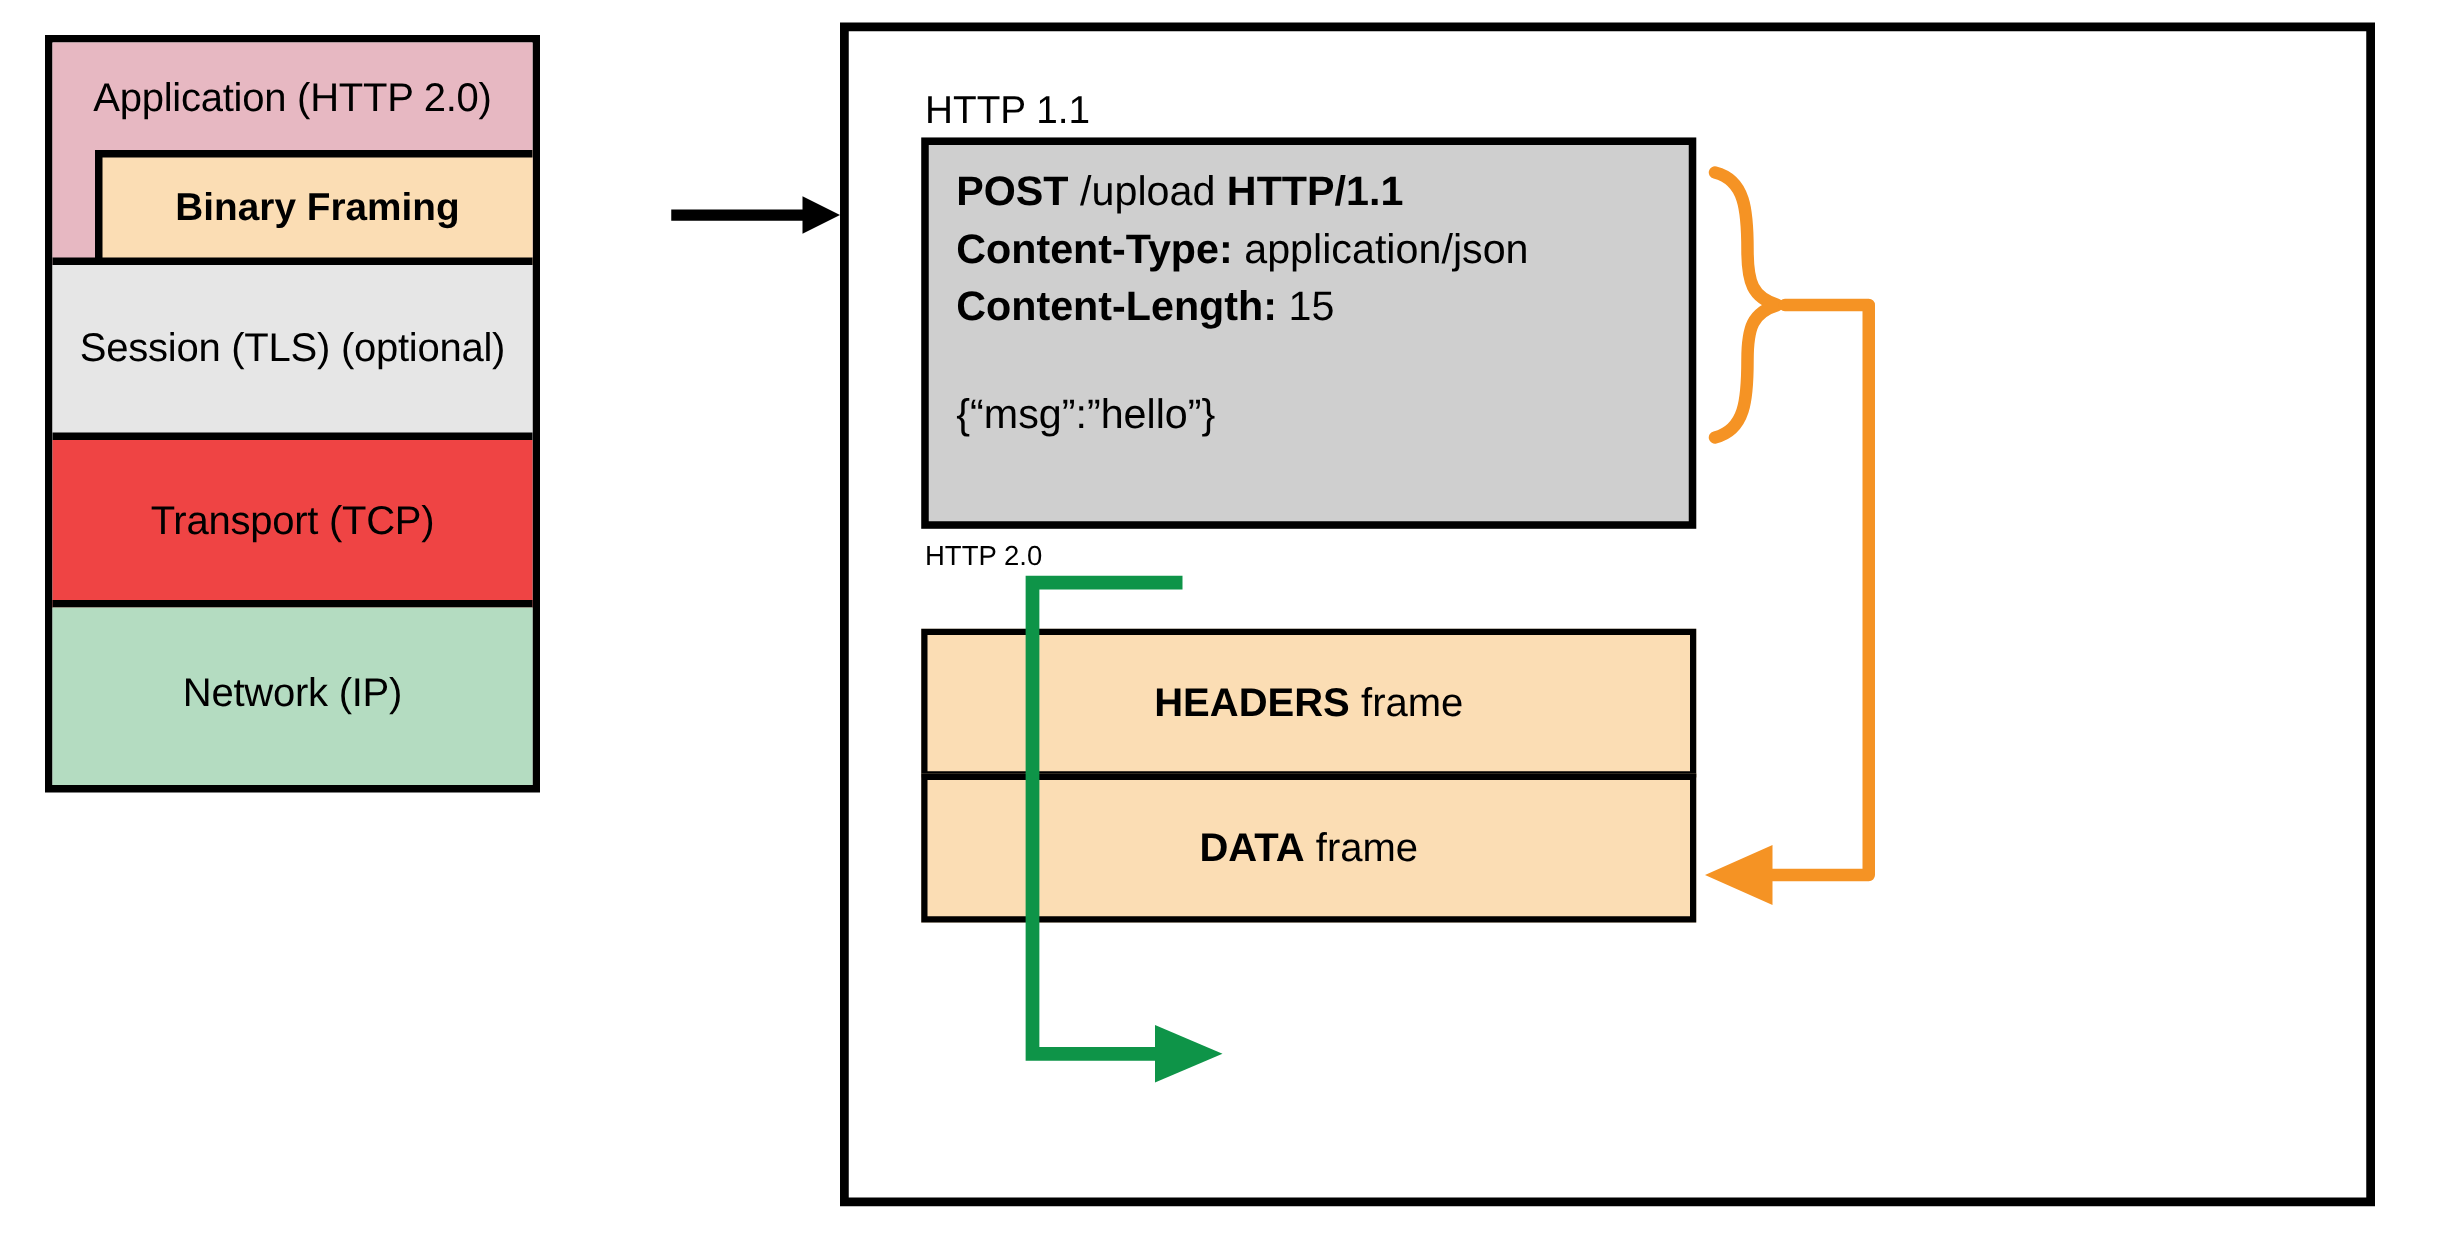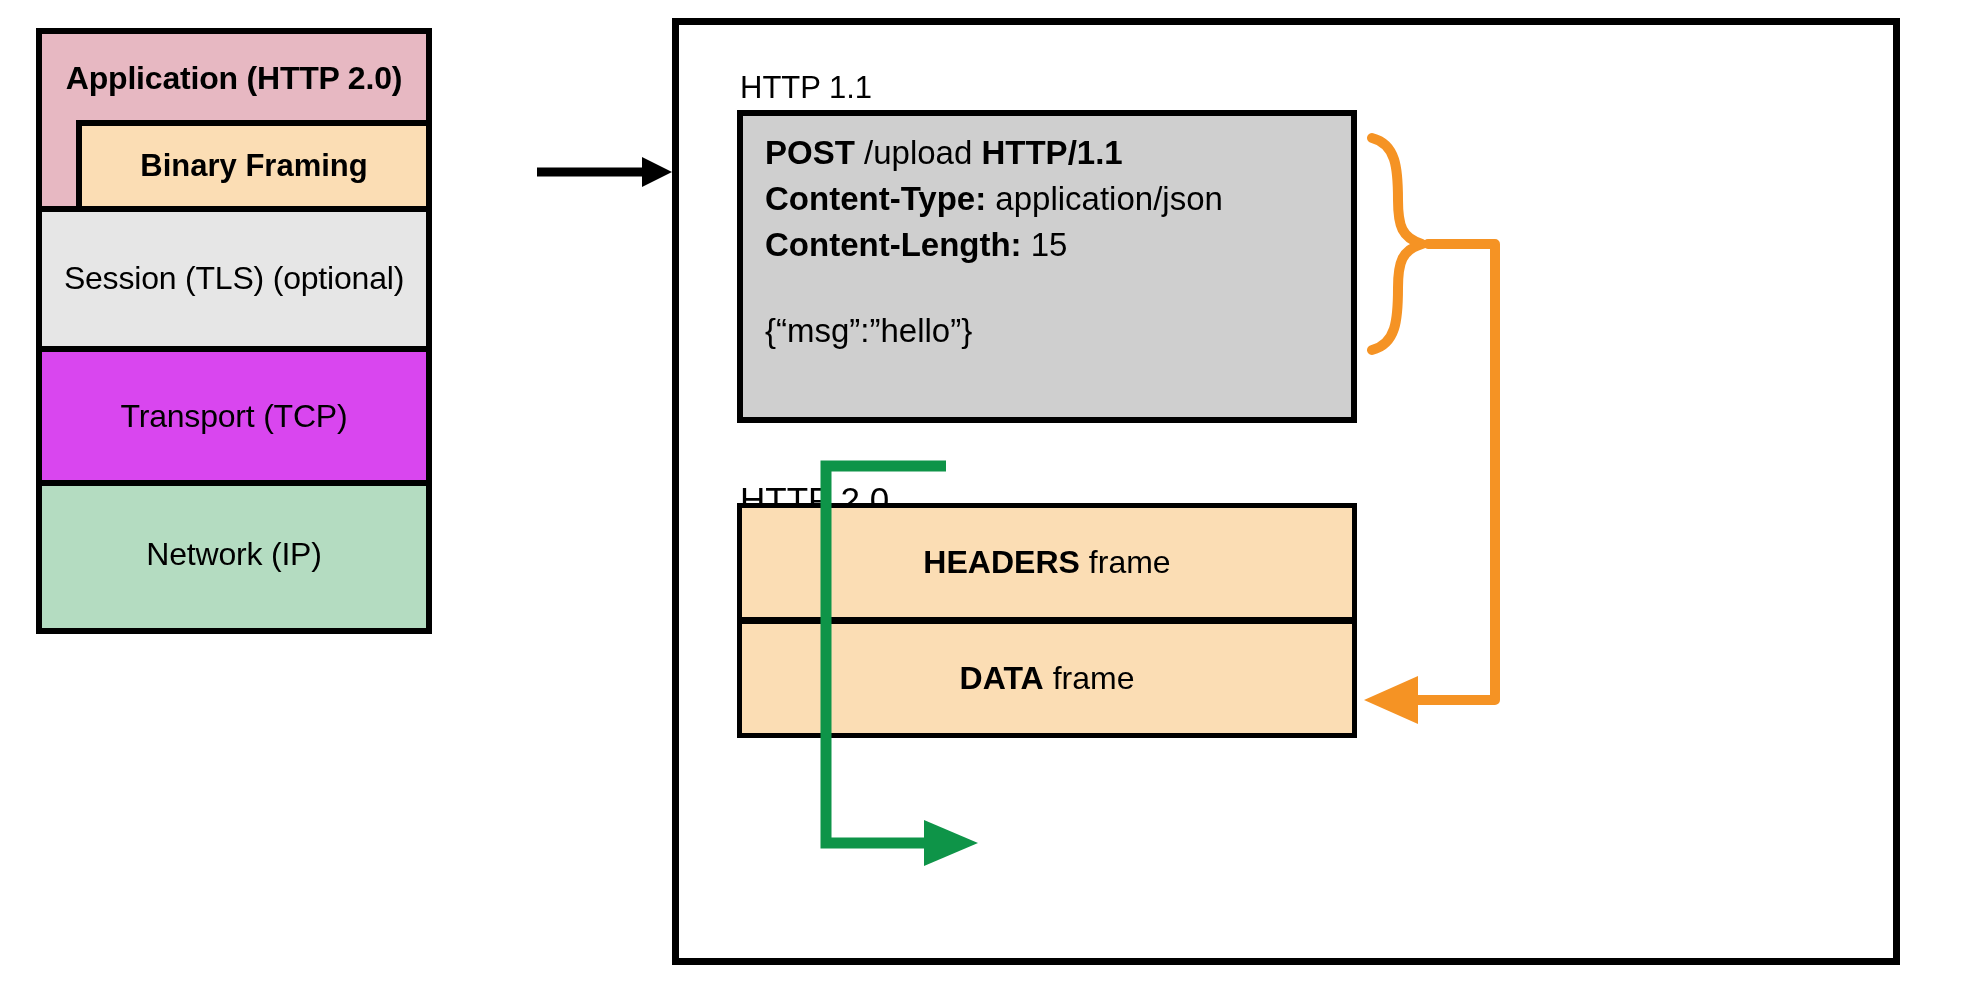--- a/index.html
+++ b/index.html
@@ -47,41 +47,41 @@
     background: #e7b8c2;
   }
   #layer-session {
     top: 178px;
     height: 140px;
     background: #e6e6e6;
   }
   #layer-transport {
     top: 318px;
     height: 134px;
-    background: #d946ef;
+    background: #ef4444;
     padding-left: 12px;
   }
   #layer-network {
     top: 452px;
     height: 142px;
     background: #b4dcc1;
     border-bottom: none;
   }
   .layer-label {
     position: absolute;
     left: 0;
     right: 0;
     text-align: center;
     font-size: 32px;
     letter-spacing: -0.2px;
     white-space: nowrap;
   }
   #application-label {
     top: 26px;
-    font-weight: bold;
+    font-weight: normal;
   }
   #session-label   { top: 48px; }
   #transport-label { top: 46px; }
   #network-label   { top: 50px; }
 
   #binary-framing-box {
     position: absolute;
     left: 34px;
     top: 86px;
     width: 350px;
@@ -141,22 +141,22 @@
     line-height: 46px;
     white-space: nowrap;
   }
   .hdr-name { font-weight: bold; }
   .hdr-val  { font-weight: normal; }
   .blank-line { height: 40px; }
 
   
   #http20-caption {
     left: 740px;
-    top: 480px;
-    font-size: 35px;
+    top: 432px;
+    font-size: 22px;
     white-space: nowrap;
   }
   #http20-frames {
     left: 737px;
     top: 503px;
     width: 676px;
     height: 235px;
   }
   .frame-box {
     position: absolute;

